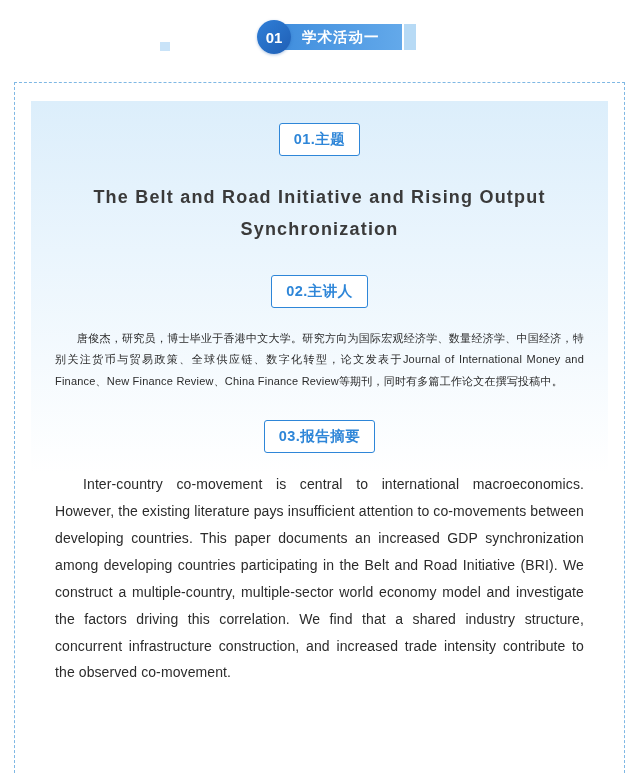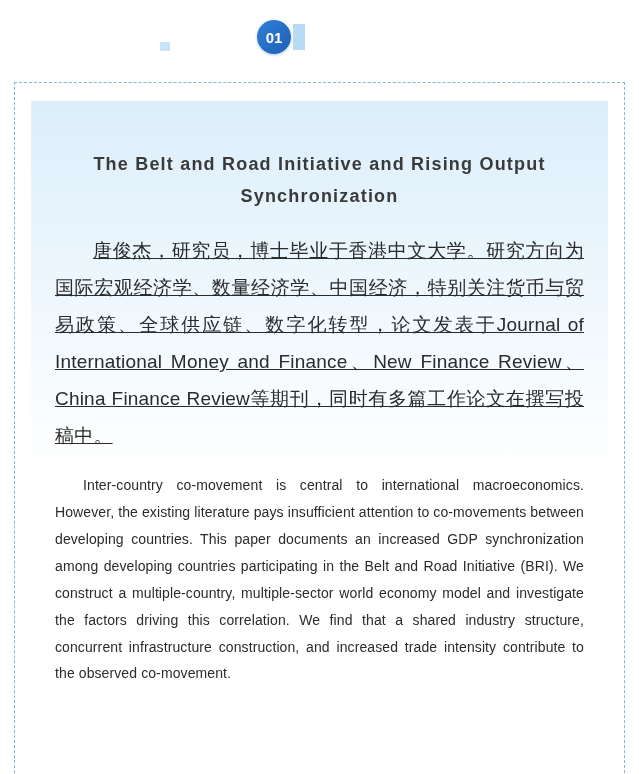--- a/index.html
+++ b/index.html
@@ -124,28 +124,27 @@
     max-width: 500px;
     text-align: center;
     font-size: 18px;
     font-weight: bold;
     color: #3a3a3a;
     letter-spacing: 1.2px;
     line-height: 1.75;
   }
   .speaker-para {
     margin: 20px 2px 0 2px;
-    font-size: 19px;
+    font-size: 11px;
     line-height: 1.95;
     color: #2b2b2b;
     text-align: justify;
     text-align-last: left;
     text-indent: 2em;
     letter-spacing: .2px;
-    text-decoration: underline;
   }
   .abstract-para {
     margin: 18px 2px 0 2px;
     font-size: 14px;
     line-height: 1.92;
     color: #2b2b2b;
     text-align: justify;
     text-align-last: left;
     text-indent: 2em;
     letter-spacing: .1px;
@@ -154,33 +153,43 @@
   .sp-3 { margin-top: 28px; }
 </style>
 </head>
 <body>
 
 <div class="page">
 
   <div class="header">
     <div class="badge-wrap">
       <div class="badge-circle">01</div>
+      <div class="badge-bar">学术活动一</div>
       <div class="badge-tail"></div>
     </div>
     <div class="badge-tail2"></div>
   </div>
 
   <div class="dashed-box">
     <div class="inner">
 
+      <div class="chip-row">
+        <div class="chip">01.主题</div>
+      </div>
 
       <div class="talk-title">The Belt and Road Initiative and Rising Output Synchronization</div>
 
+      <div class="chip-row sp-2">
+        <div class="chip">02.主讲人</div>
+      </div>
 
       <div class="speaker-para">唐俊杰，研究员，博士毕业于香港中文大学。研究方向为国际宏观经济学、数量经济学、中国经济，特别关注货币与贸易政策、全球供应链、数字化转型，论文发表于Journal of International Money and Finance、New Finance Review、China Finance Review等期刊，同时有多篇工作论文在撰写投稿中。</div>
 
+      <div class="chip-row sp-3">
+        <div class="chip">03.报告摘要</div>
+      </div>
 
       <div class="abstract-para">Inter-country co-movement is central to international macroeconomics. However, the existing literature pays insufficient attention to co-movements between developing countries. This paper documents an increased GDP synchronization among developing countries participating in the Belt and Road Initiative (BRI). We construct a multiple-country, multiple-sector world economy model and investigate the factors driving this correlation. We find that a shared industry structure, concurrent infrastructure construction, and increased trade intensity contribute to the observed co-movement.</div>
 
     </div>
   </div>
 
 </div>
 
 </body></html>

